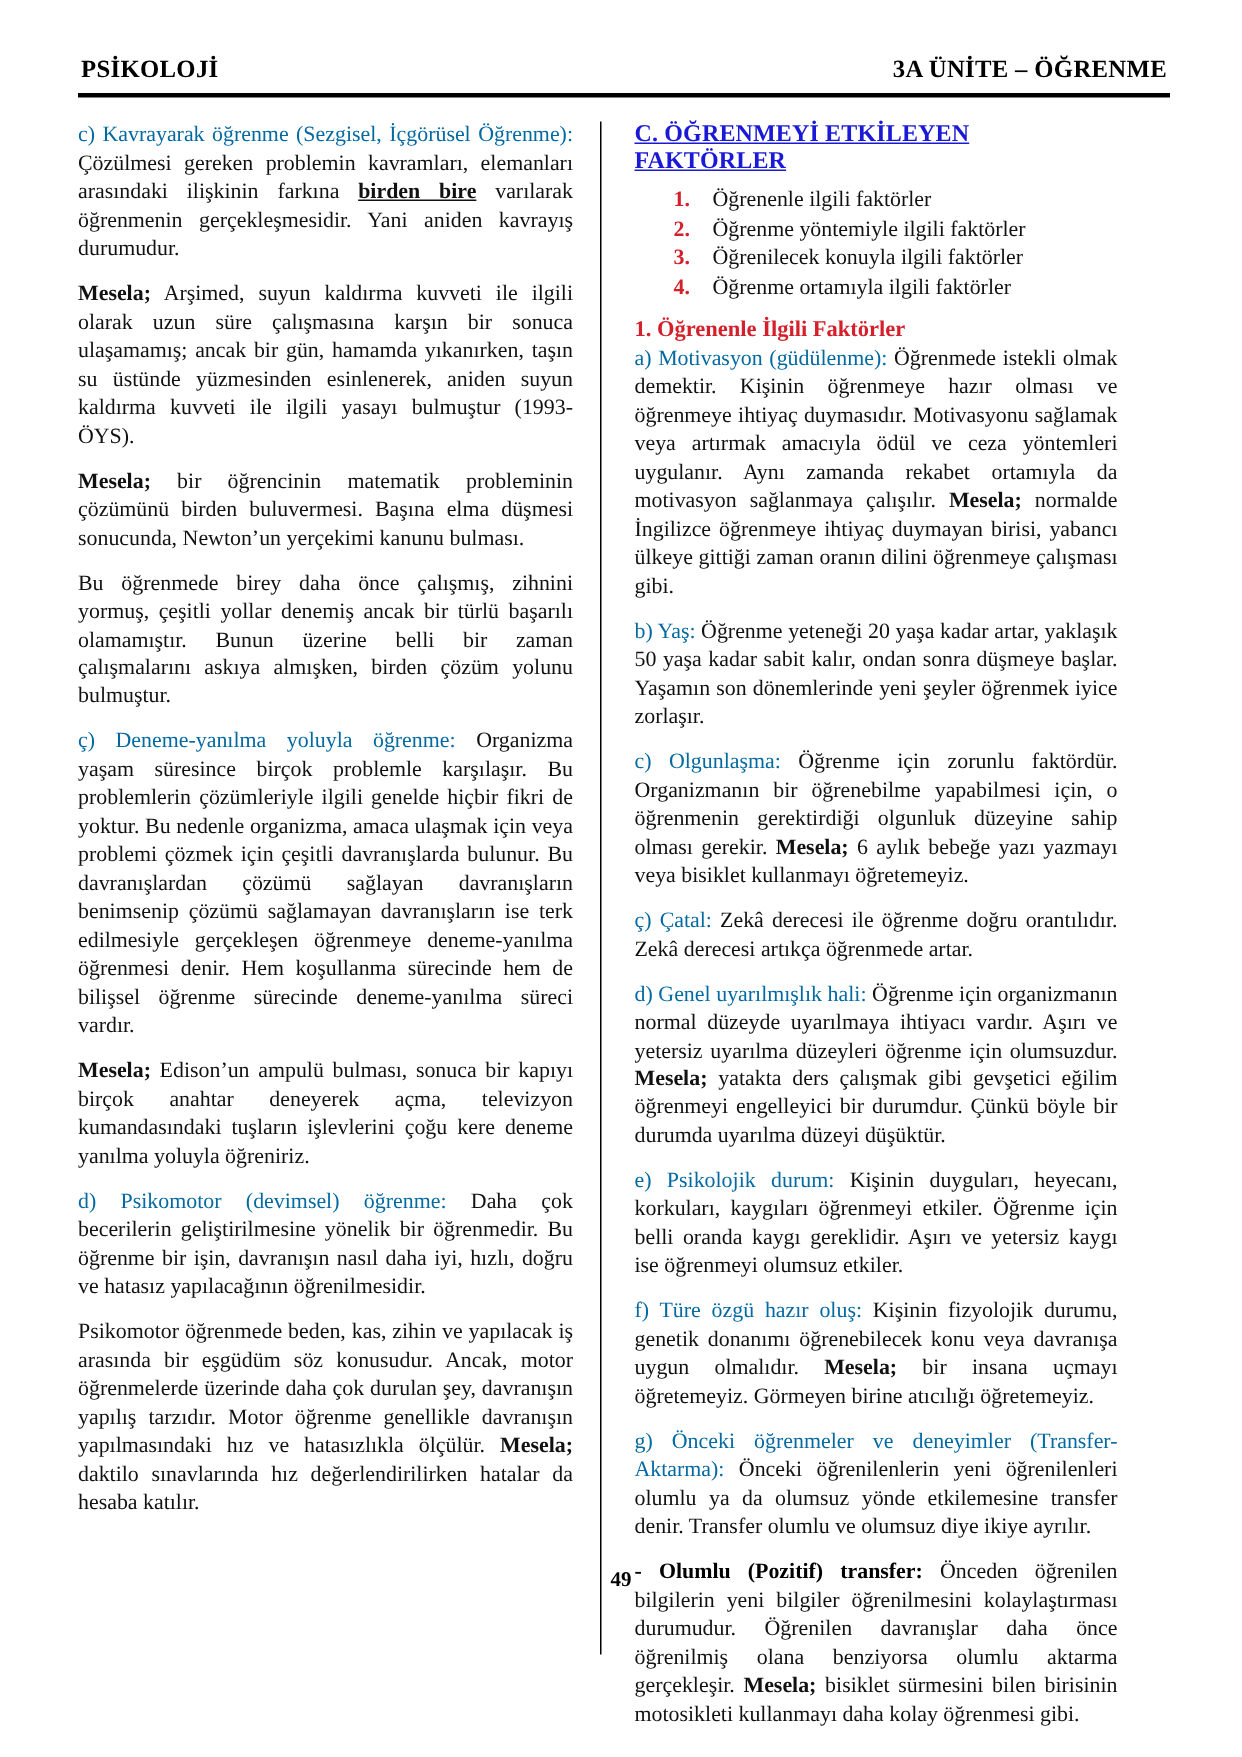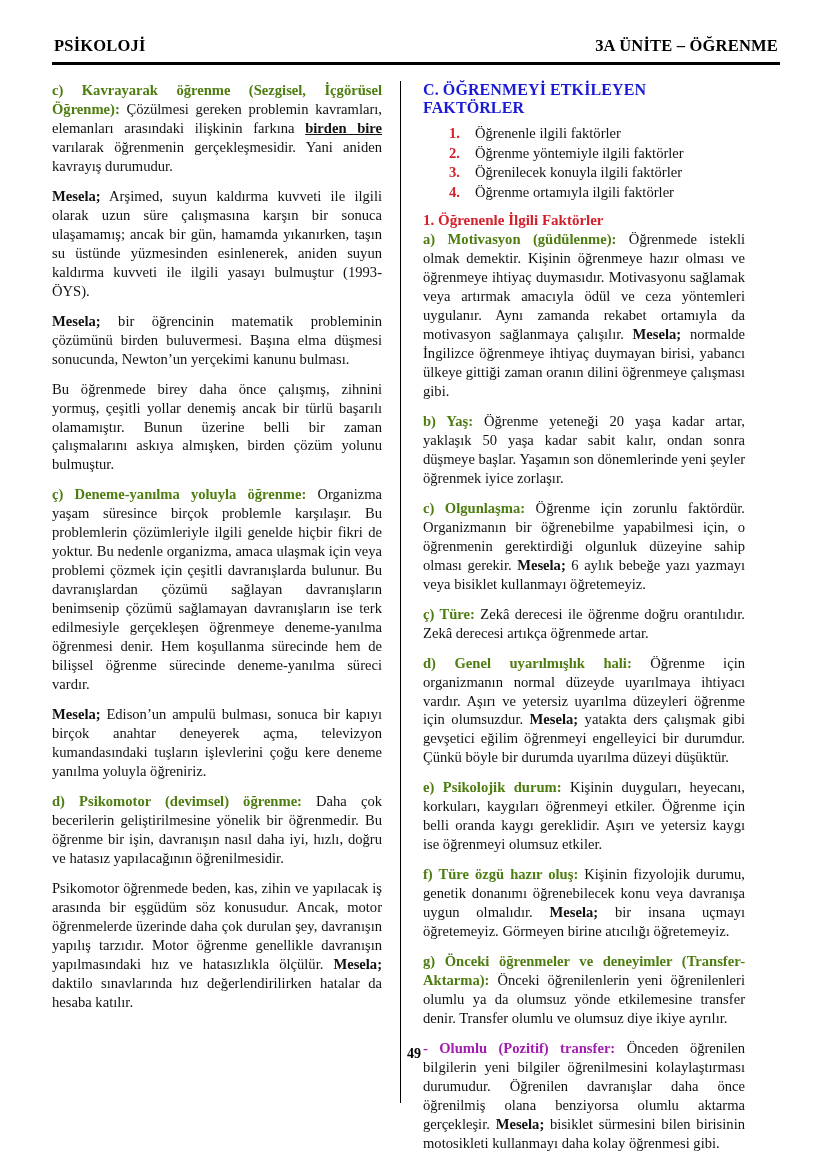--- a/index.html
+++ b/index.html
@@ -69,30 +69,31 @@
     margin: 0 0 11px 0;
     font-size: 14.6px;
     line-height: 1.30;
     text-align: justify;
     text-justify: inter-word;
     hyphens: none;
   }
 
   .b  { font-weight: bold; }
   .u  { text-decoration: underline; }
-  .green { color: #4d7c0f; font-weight: bold; }
-  .red   { color: #a21caf; font-weight: bold; }
+  .green { color: #0369a1; font-weight: normal; }
+  .red   { color: #000000; font-weight: bold; }
 
   
   .bluehead {
     color: #1a1ad6;
     font-weight: bold;
     font-size: 16px;
     margin: 0 0 7px 0;
     letter-spacing: 0.1px;
+    text-decoration: underline;
   }
   .redhead {
     color: #d4202a;
     font-weight: bold;
     font-size: 15px;
     margin: 0 0 1px 0;
   }
 
   
   ol.numlist {
@@ -209,21 +210,21 @@
 
       <p>
         <span class="green">b)  Yaş:</span><span> Öğrenme yeteneği 20 yaşa kadar artar, yaklaşık 50 yaşa kadar sabit kalır, ondan sonra düşmeye başlar. Yaşamın son dönemlerinde yeni şeyler öğrenmek iyice zorlaşır.</span>
       </p>
 
       <p>
         <span class="green">c)  Olgunlaşma:</span><span> Öğrenme için zorunlu faktördür. Organizmanın bir öğrenebilme yapabilmesi için, o öğrenmenin gerektirdiği olgunluk düzeyine sahip olması gerekir. </span><span class="b">Mesela;</span><span> 6 aylık bebeğe yazı yazmayı veya bisiklet kullanmayı öğretemeyiz.</span>
       </p>
 
       <p>
-        <span class="green">ç) Türe:</span><span> Zekâ derecesi ile öğrenme doğru orantılıdır. Zekâ derecesi artıkça öğrenmede artar.</span>
+        <span class="green">ç) Çatal:</span><span> Zekâ derecesi ile öğrenme doğru orantılıdır. Zekâ derecesi artıkça öğrenmede artar.</span>
       </p>
 
       <p>
         <span class="green">d)   Genel  uyarılmışlık  hali:</span><span> Öğrenme  için organizmanın normal düzeyde uyarılmaya ihtiyacı vardır. Aşırı ve yetersiz uyarılma düzeyleri öğrenme için olumsuzdur. </span><span class="b">Mesela;</span><span> yatakta ders çalışmak gibi gevşetici eğilim öğrenmeyi engelleyici bir durumdur. Çünkü böyle bir durumda uyarılma düzeyi düşüktür.</span>
       </p>
 
       <p>
         <span class="green">e) Psikolojik durum:</span><span> Kişinin duyguları, heyecanı, korkuları, kaygıları öğrenmeyi etkiler. Öğrenme için belli oranda kaygı gereklidir. Aşırı ve yetersiz kaygı ise öğrenmeyi olumsuz etkiler.</span>
       </p>
 

